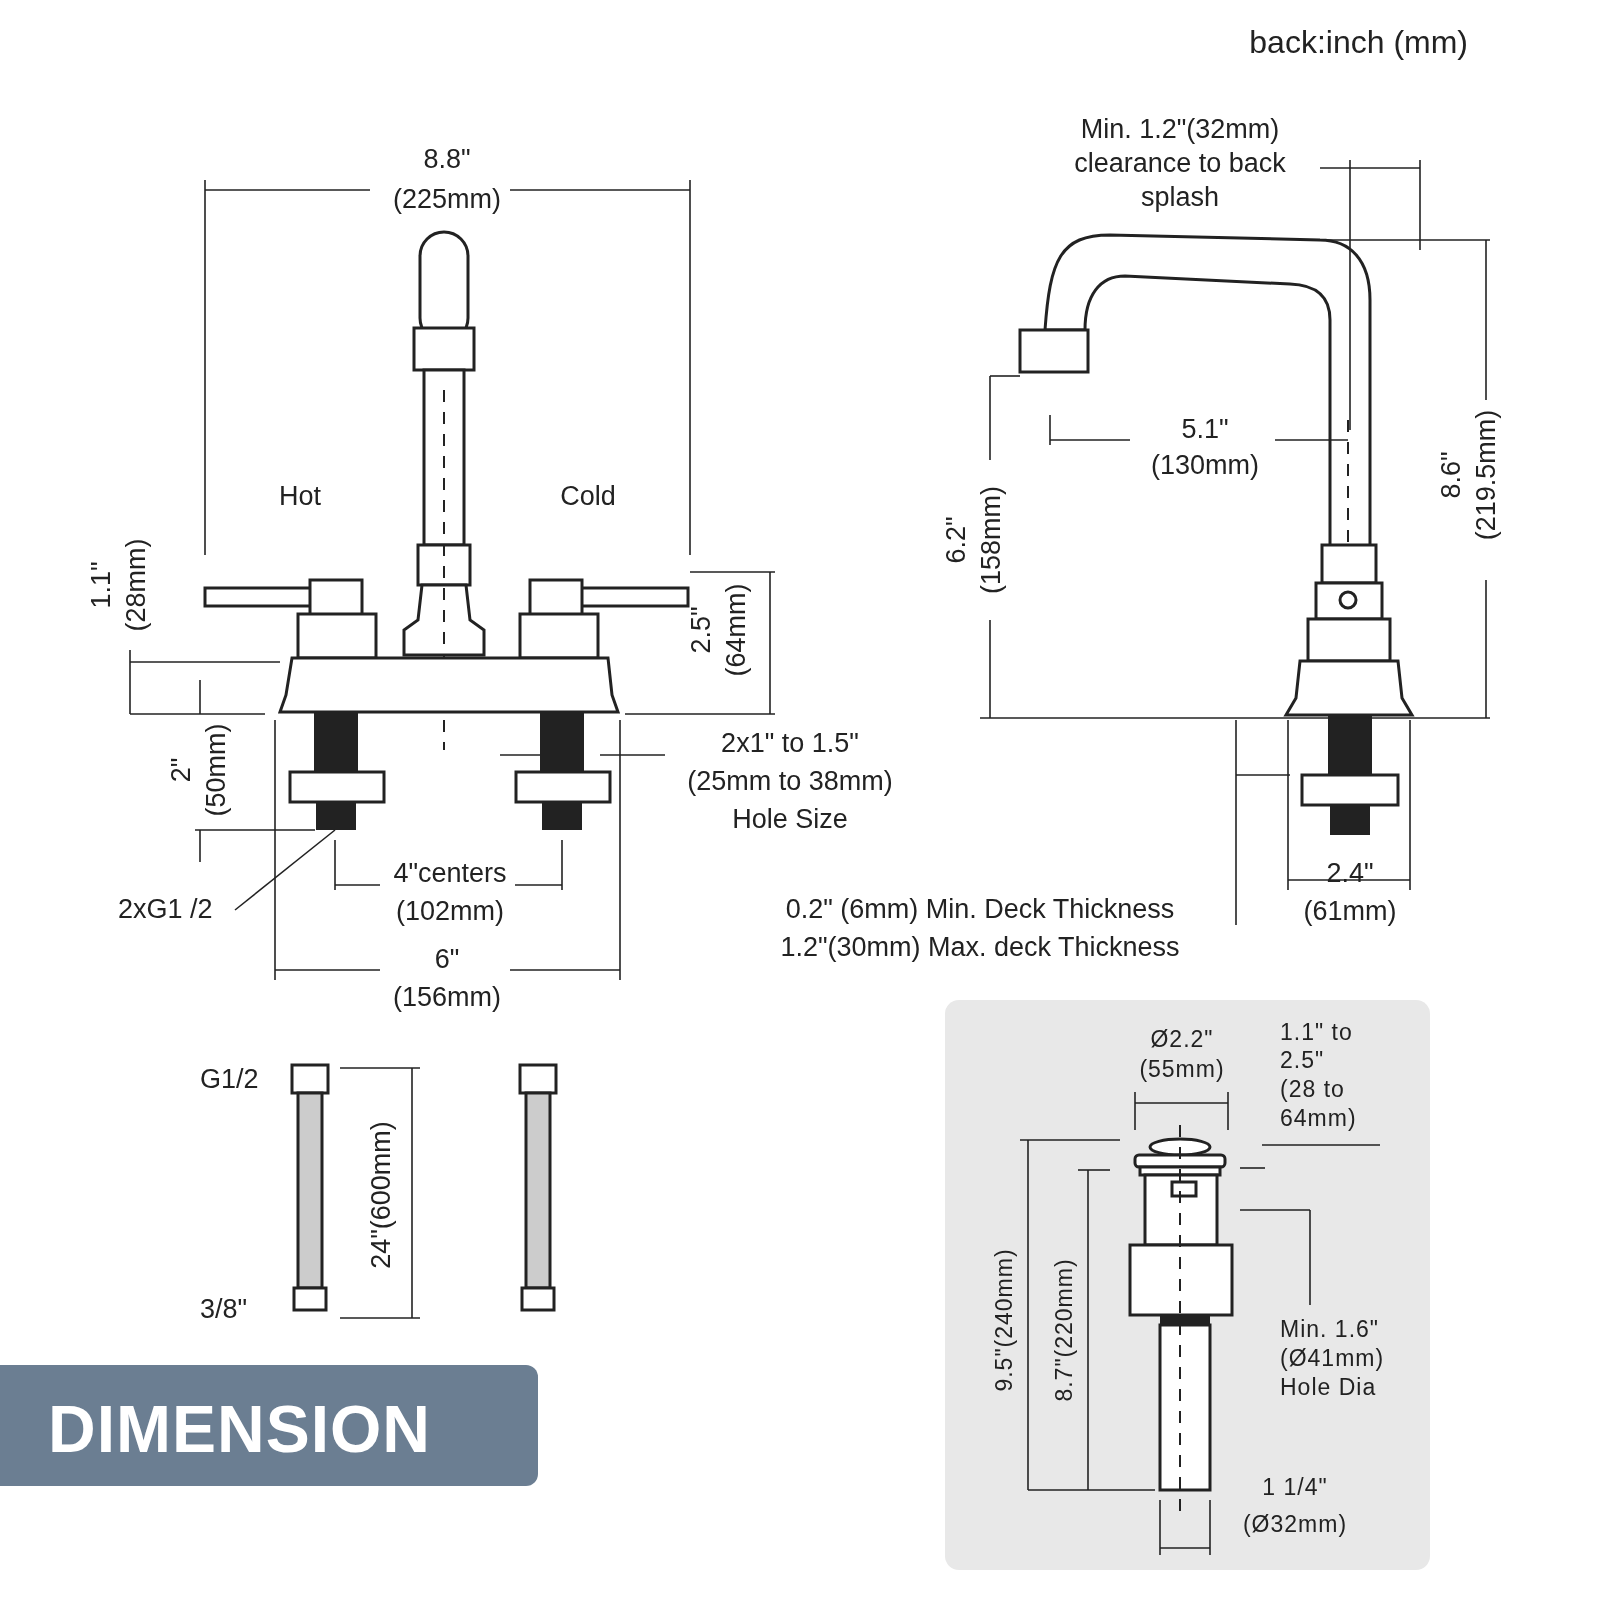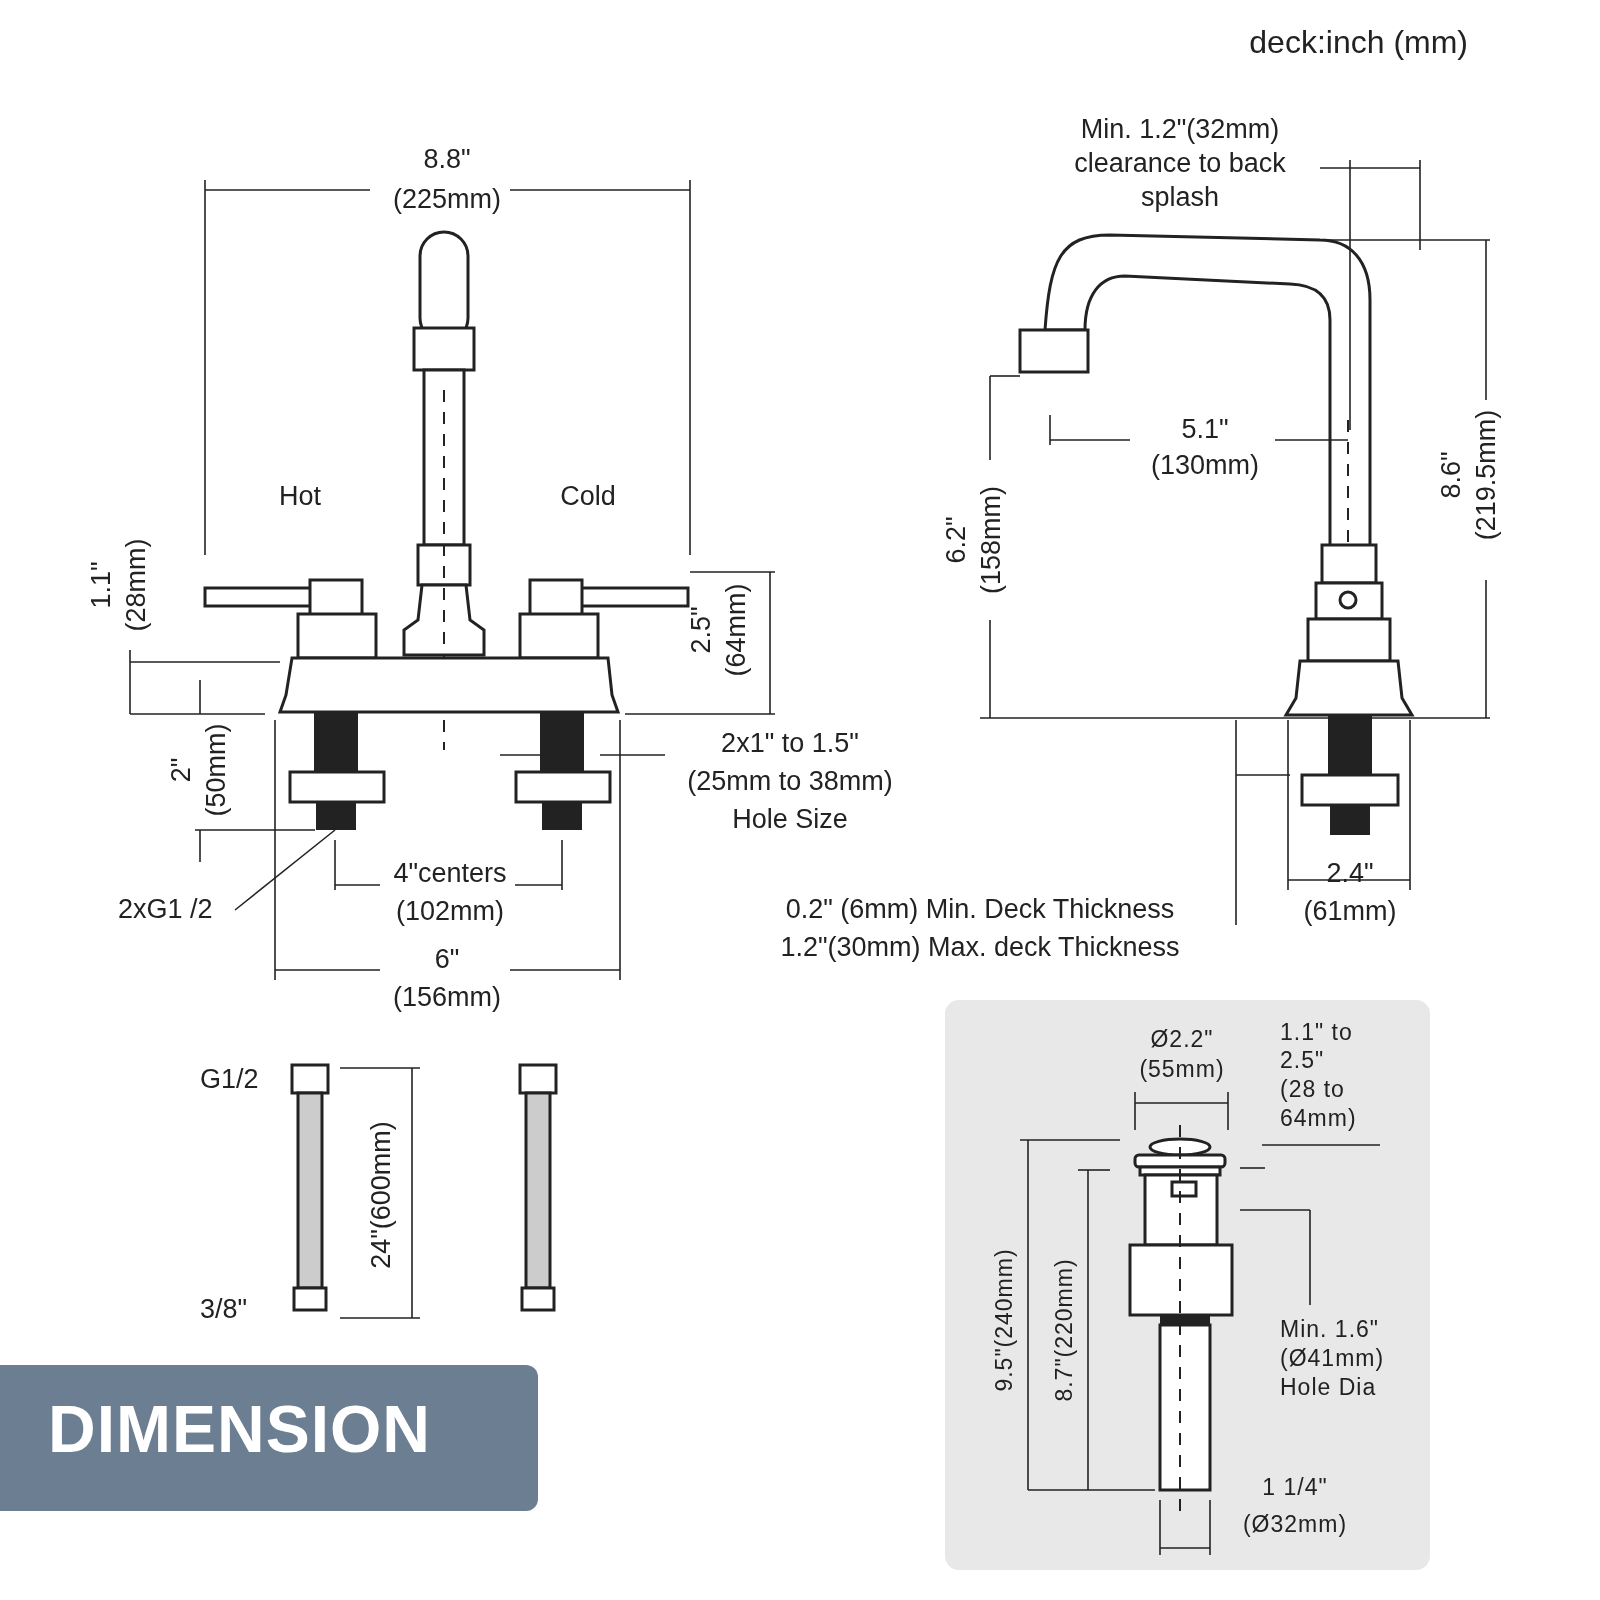--- a/index.html
+++ b/index.html
@@ -3,28 +3,28 @@
 <meta charset="utf-8">
 <style>
   html, body { margin: 0; padding: 0; background: #ffffff; }
   body { width: 1600px; height: 1600px; position: relative; overflow: hidden; font-family: "Liberation Sans", sans-serif; color: #222; }
   svg { position: absolute; left: 0; top: 0; }
   .lbl { font-family: "Liberation Sans", sans-serif; fill: #222; font-size: 27px; }
   .lbl-sm { font-family: "Liberation Sans", sans-serif; fill: #222; font-size: 23px; letter-spacing: 1px; }
   .thin { stroke: #222; stroke-width: 1.6; fill: none; }
   .part { stroke: #222; stroke-width: 3; fill: #fff; }
   .dash { stroke: #222; stroke-width: 2; stroke-dasharray: 12 10; fill: none; }
-  .badge { position: absolute; left: 0; top: 1365px; width: 538px; height: 146px; background: #6b7e92; border-radius: 0 12px 12px 0; }
+  .badge { position: absolute; left: 0; top: 1365px; width: 538px; height: 121px; background: #6b7e92; border-radius: 0 12px 12px 0; }
   .badge-text { position: absolute; left: 48px; top: 26px; font-family: "Liberation Sans", sans-serif; font-weight: bold; font-size: 66px; color: #fff; letter-spacing: 1px; }
   .unit { position: absolute; right: 132px; top: 24px; font-size: 32px; }
 </style>
 </head>
 <body>
 
-<div class="unit">deck:inch (mm)</div>
+<div class="unit">back:inch (mm)</div>
 
 <svg width="1600" height="1600" viewBox="0 0 1600 1600">
 
   <rect x="945" y="1000" width="485" height="570" rx="14" fill="#e8e8e8"></rect>
 
   <g>
 
     <rect x="420" y="232" width="48" height="110" rx="24" class="part"></rect>
     <rect x="414" y="328" width="60" height="42" class="part"></rect>
     <rect x="424" y="370" width="40" height="175" class="part"></rect>

